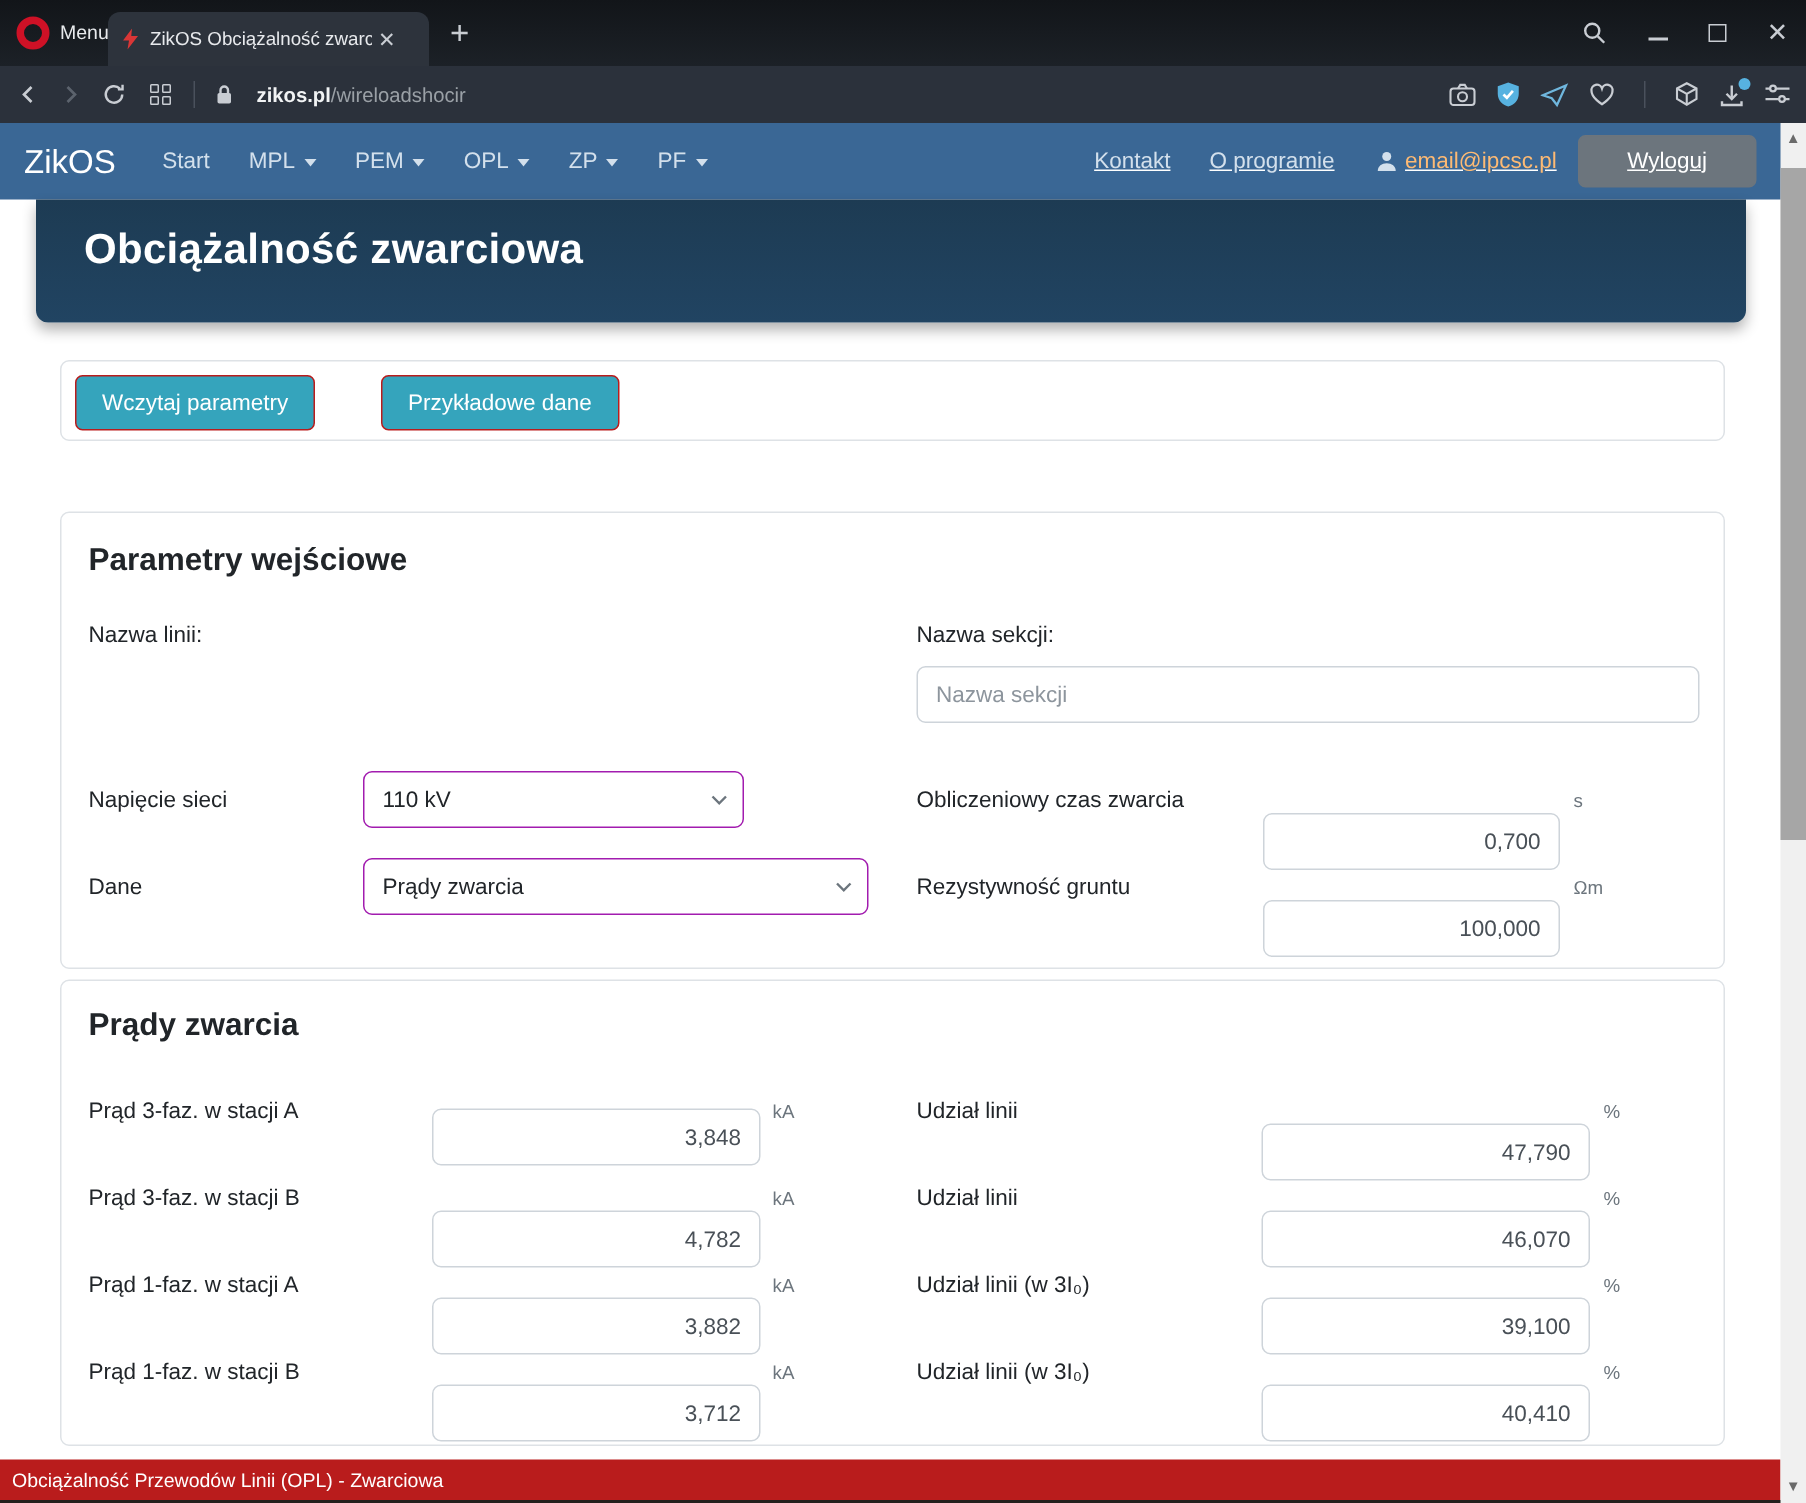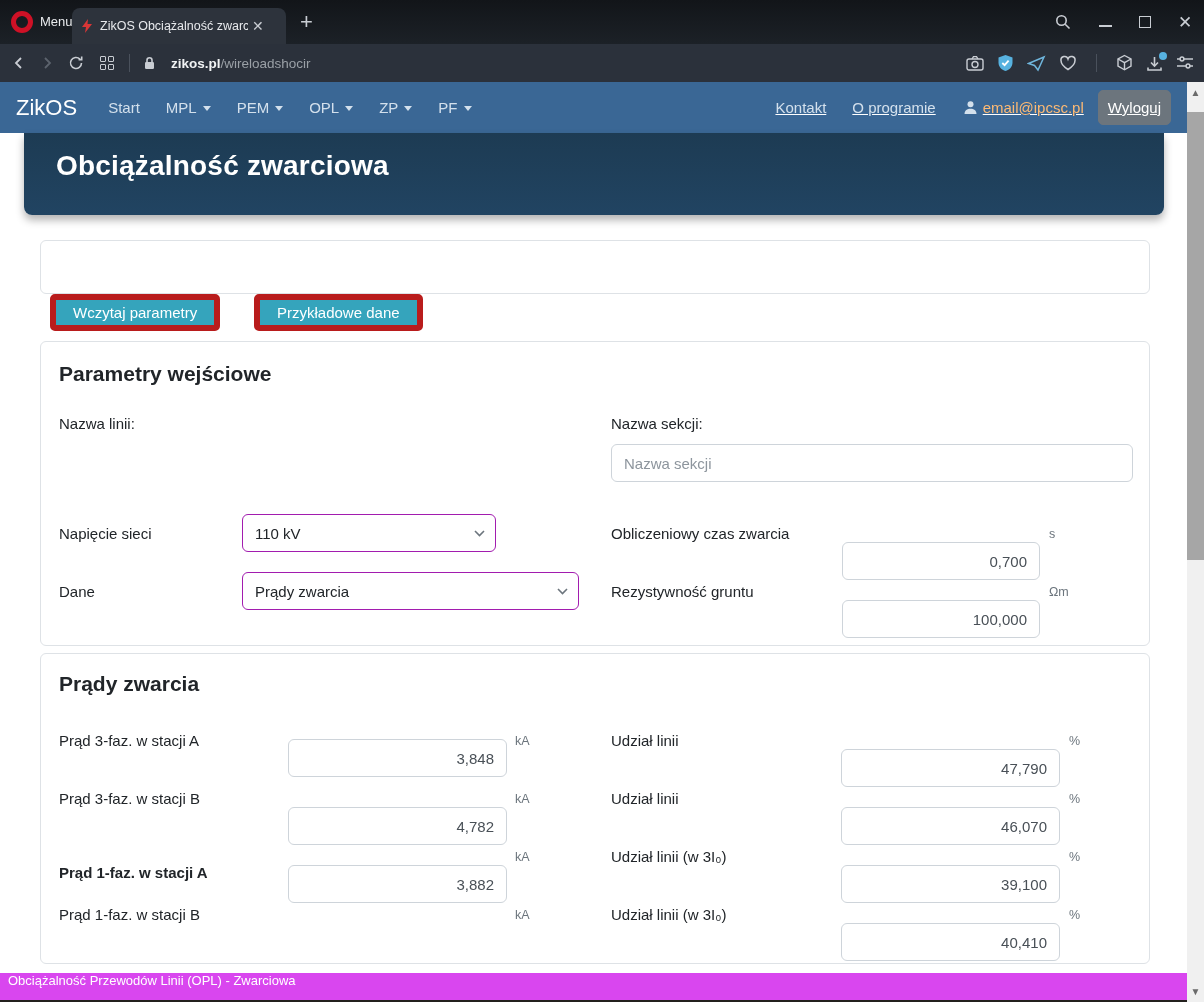--- a/index.html
+++ b/index.html
@@ -35,45 +35,45 @@
   .dl-wrap { position:relative; }
   .dot { position:absolute; top:-3px; right:-4px; width:8px; height:8px; border-radius:50%; background:#57b2e0; }
 
   
   .site-nav { position:absolute; top:82px; left:0; width:1204px; height:51px; background:#3a6795; display:flex; align-items:center; color:#fff; }
   .brand { font-size:22px; color:#fff; margin-left:16px; margin-right:18px; }
   .nav-link { color:#d3e0ec; font-size:15px; margin:0 13px; display:flex; align-items:center; cursor:pointer; }
   .caret { width:0; height:0; border-left:4px solid transparent; border-right:4px solid transparent; border-top:5px solid #d3e0ec; margin-left:6px; margin-top:2px; }
   .nav-right { position:absolute; right:33px; display:flex; align-items:center;text-decoration:underline; }
   .user-box { display:flex; align-items:center; color:#fdba74; font-size:15px; margin:0 14px; }
-  .logout-btn { background:#6c757d; color:#fff; border:1px solid #6c757d; border-radius:5px; font-size:15px; padding:8px 9px; cursor:pointer; }
+  .logout-btn { background:#6c757d; color:#fff; border:1px solid #6c757d; border-radius:5px; font-size:15px; padding:8px 32px; cursor:pointer; }
 
   
   .banner { position:absolute; top:133px; left:24px; width:1140px; height:82px; background:linear-gradient(#1d3b53,#214462); border-radius:0 0 8px 8px; box-shadow:0 5px 9px rgba(0,0,0,.3); }
   .banner h1 { color:#fff; font-size:28px; font-weight:600; padding:17px 0 0 32px; letter-spacing:.2px; }
 
   .card { position:absolute; left:40px; width:1110px; background:#fff; border:1px solid #dee2e6; border-radius:6px; }
   .card-buttons { top:240px; height:54px; }
-  .btn-teal { position:absolute; top:9px; height:37px; background:#35a4bc; border:6px solid #b91c1c; border-radius:5px; color:#fff; font-size:15px; padding:0 17px; cursor:pointer; font-family:inherit;margin-top:44px; }
+  .btn-teal { position:absolute; top:9px; height:37px; background:#35a4bc; border:1px solid #b91c1c; border-radius:5px; color:#fff; font-size:15px; padding:0 17px; cursor:pointer; font-family:inherit; }
   .btn-load { left:9px; }
   .btn-sample { left:213px; }
 
   .card-params { top:341px; height:305px; }
   .card-prady  { top:653px; height:311px; }
   .h2 { position:absolute; font-size:21px; font-weight:700; color:#212529; }
   .lbl { position:absolute; font-size:15px; color:#212529; }
   .txt-input { position:absolute; height:38px; border:1px solid #ced4da; border-radius:6px; font-size:15px; color:#495057; padding:0 12px; font-family:inherit; background:#fff; }
   .txt-input::placeholder { color:#8d959d; }
   .num { text-align:right;margin-top:28px; }
   .unit { position:absolute; font-size:12.5px; color:#6c757d; }
   .sel { position:absolute; height:38px; border:1px solid #a21caf; border-radius:6px; background:#fff; display:flex; align-items:center; font-size:15px; color:#212529; padding:0 12px; cursor:pointer; }
   .sel svg { position:absolute; right:10px; }
 
   
-  .footer { position:absolute; top:973px; left:0; width:1187px; height:27px; background:#d946ef; display:flex; align-items:flex-start; }
+  .footer { position:absolute; top:973px; left:0; width:1187px; height:27px; background:#b91c1c; display:flex; align-items:center; }
   .footer span { color:#fff; font-size:13px; margin-left:8px; }
   .bottom-strip { position:absolute; top:1000px; left:0; width:1204px; height:2px; background:#23201d; }
 
   
   .scrollbar { position:absolute; top:82px; right:0; width:17px; height:920px; background:#f0f0f0; }
   .sb-arrow { position:absolute; left:0; width:17px; height:17px; color:#6a6a6a; font-size:10px; text-align:center; line-height:17px; }
   .sb-up { top:2px; } .sb-down { bottom:2px; }
   .sb-thumb { position:absolute; top:30px; left:0; width:17px; height:448px; background:#a6a6a6; }
 
   svg { display:block; }
@@ -281,28 +281,29 @@
   <input class="txt-input num" style="left: 800px; top: 67px; width: 219px;" value="47,790">
   <span class="unit" style="left:1028px; top:80px;">%</span>
 
   <div class="lbl" style="left:18px; top:136px;">Prąd 3-faz. w stacji B</div>
   <input class="txt-input num" style="left: 247px; top: 125px; width: 219px;" value="4,782">
   <span class="unit" style="left:474px; top:138px;">kA</span>
   <div class="lbl" style="left:570px; top:136px;">Udział linii</div>
   <input class="txt-input num" style="left: 800px; top: 125px; width: 219px;" value="46,070">
   <span class="unit" style="left:1028px; top:138px;">%</span>
 
-  <div class="lbl" style="left:18px; top:210px;font-weight:bold;">Prąd 1-faz. w stacji A</div>
+  <div class="lbl" style="left:18px; top:194px;">Prąd 1-faz. w stacji A</div>
   <input class="txt-input num" style="left: 247px; top: 183px; width: 219px;" value="3,882">
   <span class="unit" style="left:474px; top:196px;">kA</span>
   <div class="lbl" style="left:570px; top:194px;">Udział linii (w 3I₀)</div>
   <input class="txt-input num" style="left: 800px; top: 183px; width: 219px;" value="39,100">
   <span class="unit" style="left:1028px; top:196px;">%</span>
 
   <div class="lbl" style="left:18px; top:252px;">Prąd 1-faz. w stacji B</div>
+  <input class="txt-input num" style="left: 247px; top: 241px; width: 219px;" value="3,712">
   <span class="unit" style="left:474px; top:254px;">kA</span>
   <div class="lbl" style="left:570px; top:252px;">Udział linii (w 3I₀)</div>
   <input class="txt-input num" style="left: 800px; top: 241px; width: 219px;" value="40,410">
   <span class="unit" style="left:1028px; top:254px;">%</span>
 </div>
 
 <div class="footer">
   <span>Obciążalność Przewodów Linii (OPL) - Zwarciowa</span>
 </div>
 <div class="bottom-strip"></div>

